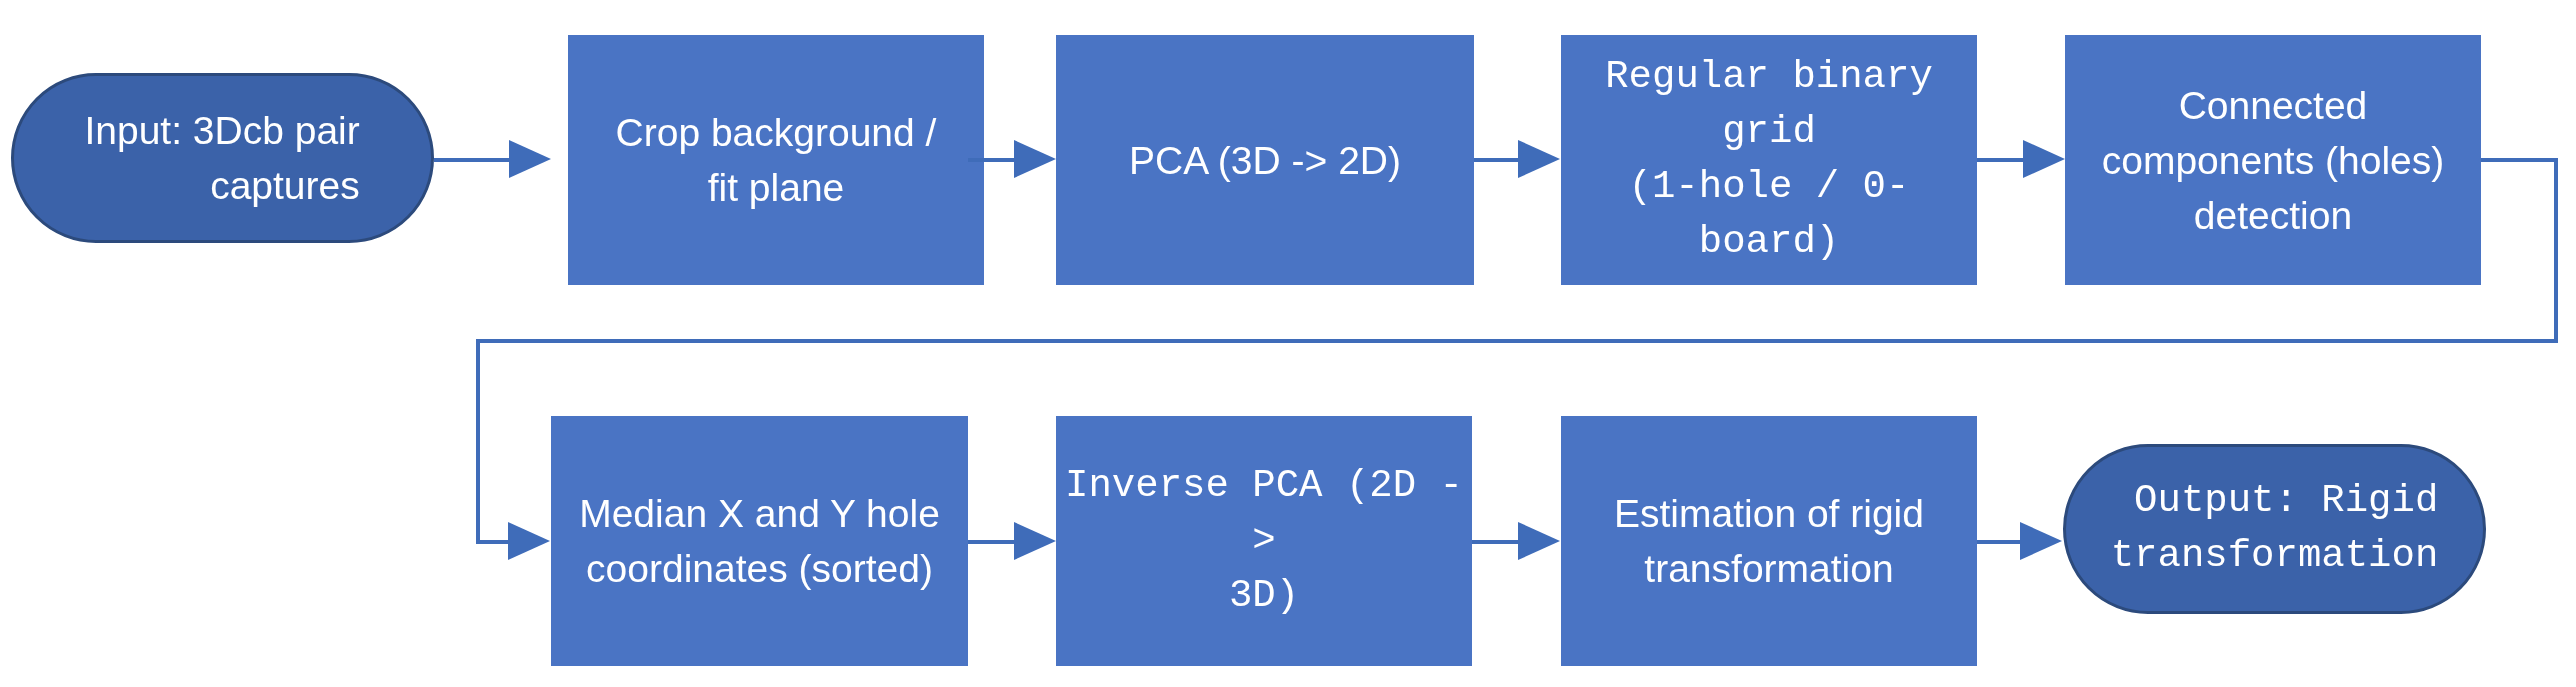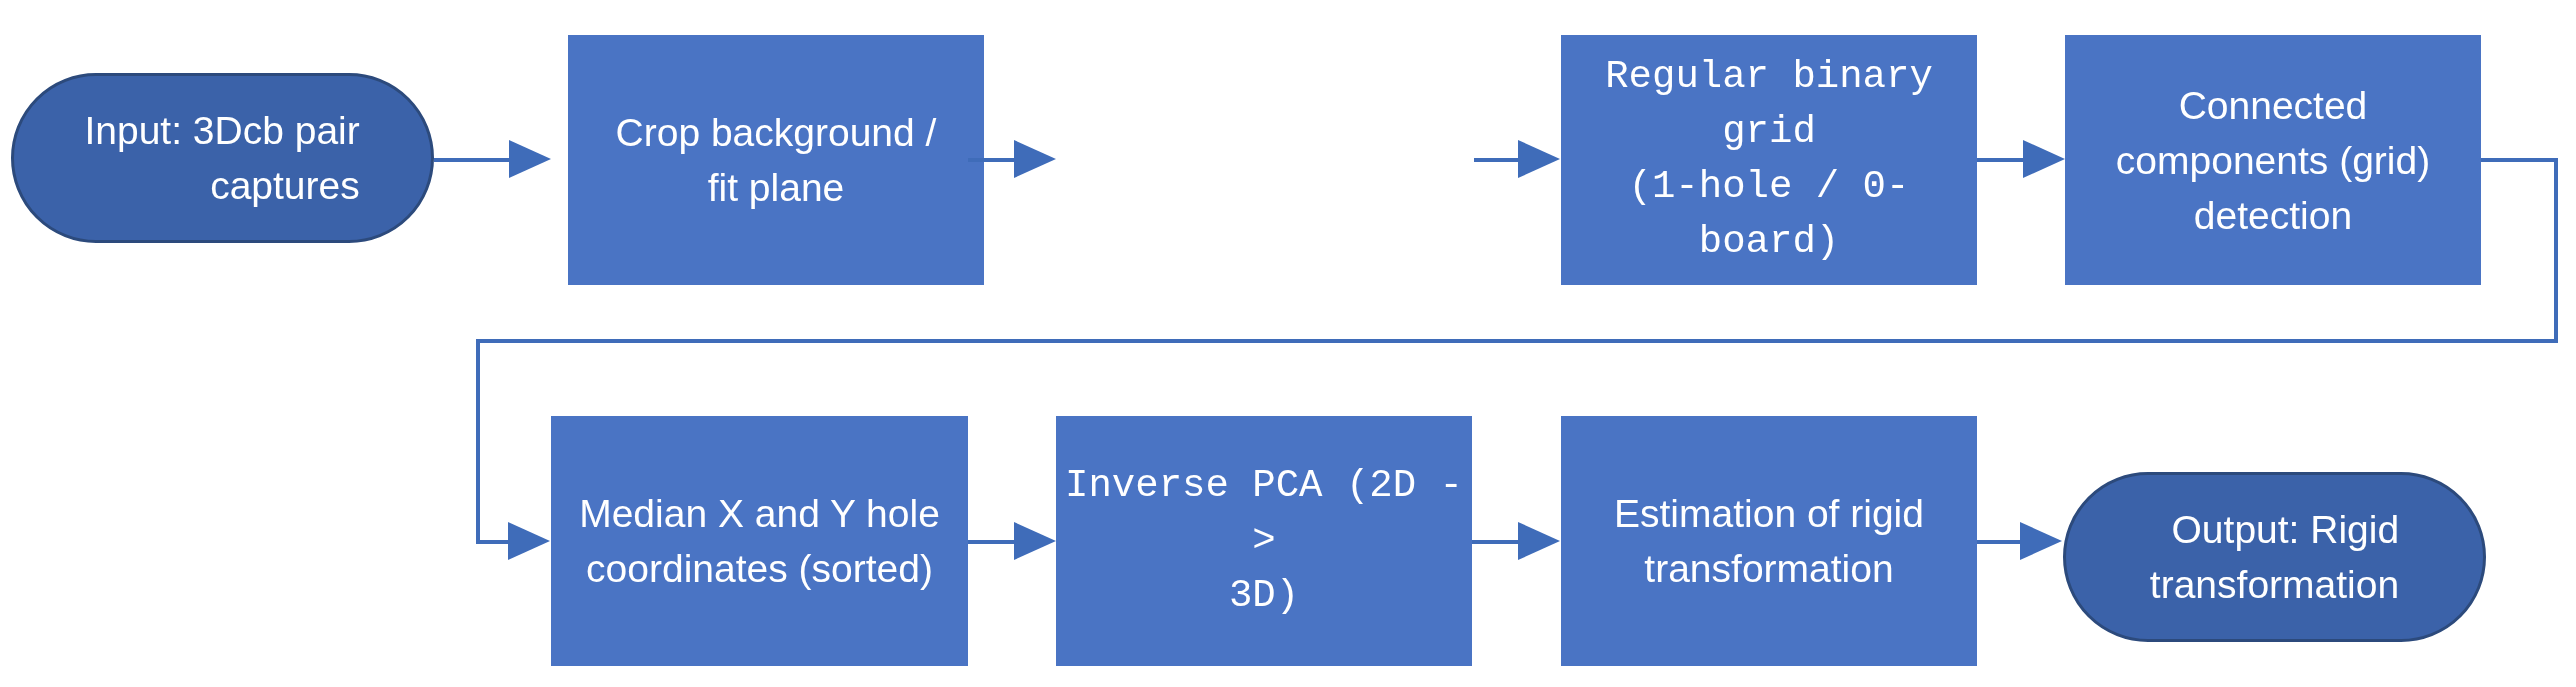--- a/index.html
+++ b/index.html
@@ -42,21 +42,21 @@
   
   #n-input  { left: 10.6px;   top: 73px;  width: 423px; height: 170px; }
   #n-crop   { left: 568px;  top: 35px;  width: 416px; height: 250px; }
   #n-pca    { left: 1056px; top: 35px;  width: 418px; height: 250px; }
   #n-grid   { left: 1561px; top: 35px;  width: 416px; height: 250px; font-family: Liberation Mono, monospace; }
   #n-cc     { left: 2065px; top: 35px;  width: 416px; height: 250px; }
   
   #n-median { left: 551px;  top: 416px; width: 417px; height: 250px; }
   #n-ipca   { left: 1056px; top: 416px; width: 416px; height: 250px; font-family: Liberation Mono, monospace; }
   #n-estim  { left: 1561px; top: 416px; width: 416px; height: 250px; }
-  #n-output { left: 2063px; top: 472px; width: 423px; height: 170px; }
+  #n-output { left: 2063px; top: 444px; width: 423px; height: 170px; font-family: Liberation Mono, monospace; }
 
   
   #a1-line { left: 434px;  top: 158px; width: 75px; height: 3.5px; }
   #a1-head { left: 509px;  top: 140px; }
   #a2-line { left: 968px; top: 158px; width: 46px; height: 3.5px; }
   #a2-head { left: 1014px; top: 140px; }
   #a3-line { left: 1474px; top: 158px; width: 44px; height: 3.5px; }
   #a3-head { left: 1518px; top: 140px; }
   #a4-line { left: 1977px; top: 158px; width: 46px; height: 3.5px; }
   #a4-head { left: 2023px; top: 140px; }
@@ -91,35 +91,38 @@
   <div class="arrow-head" id="a1-head"></div>
 
   <div class="node process" id="n-crop">
     <span class="label">Crop background /
 fit plane</span>
   </div>
 
   <div class="edge-line" id="a2-line"></div>
   <div class="arrow-head" id="a2-head"></div>
 
+  <div class="node process" id="n-pca">
+    <span class="label">PCA (3D -&gt; 2D)</span>
+  </div>
 
   <div class="edge-line" id="a3-line"></div>
   <div class="arrow-head" id="a3-head"></div>
 
   <div class="node process" id="n-grid">
     <span class="label">Regular binary grid
 (1-hole / 0-board)</span>
   </div>
 
   <div class="edge-line" id="a4-line"></div>
   <div class="arrow-head" id="a4-head"></div>
 
   <div class="node process" id="n-cc">
     <span class="label">Connected
-components (grid)
+components (holes)
 detection</span>
   </div>
 
   <div class="edge-line" id="c1"></div>
   <div class="edge-line" id="c2"></div>
   <div class="edge-line" id="c3"></div>
   <div class="edge-line" id="c4"></div>
   <div class="edge-line" id="c5"></div>
   <div class="arrow-head" id="c-head"></div>
 

